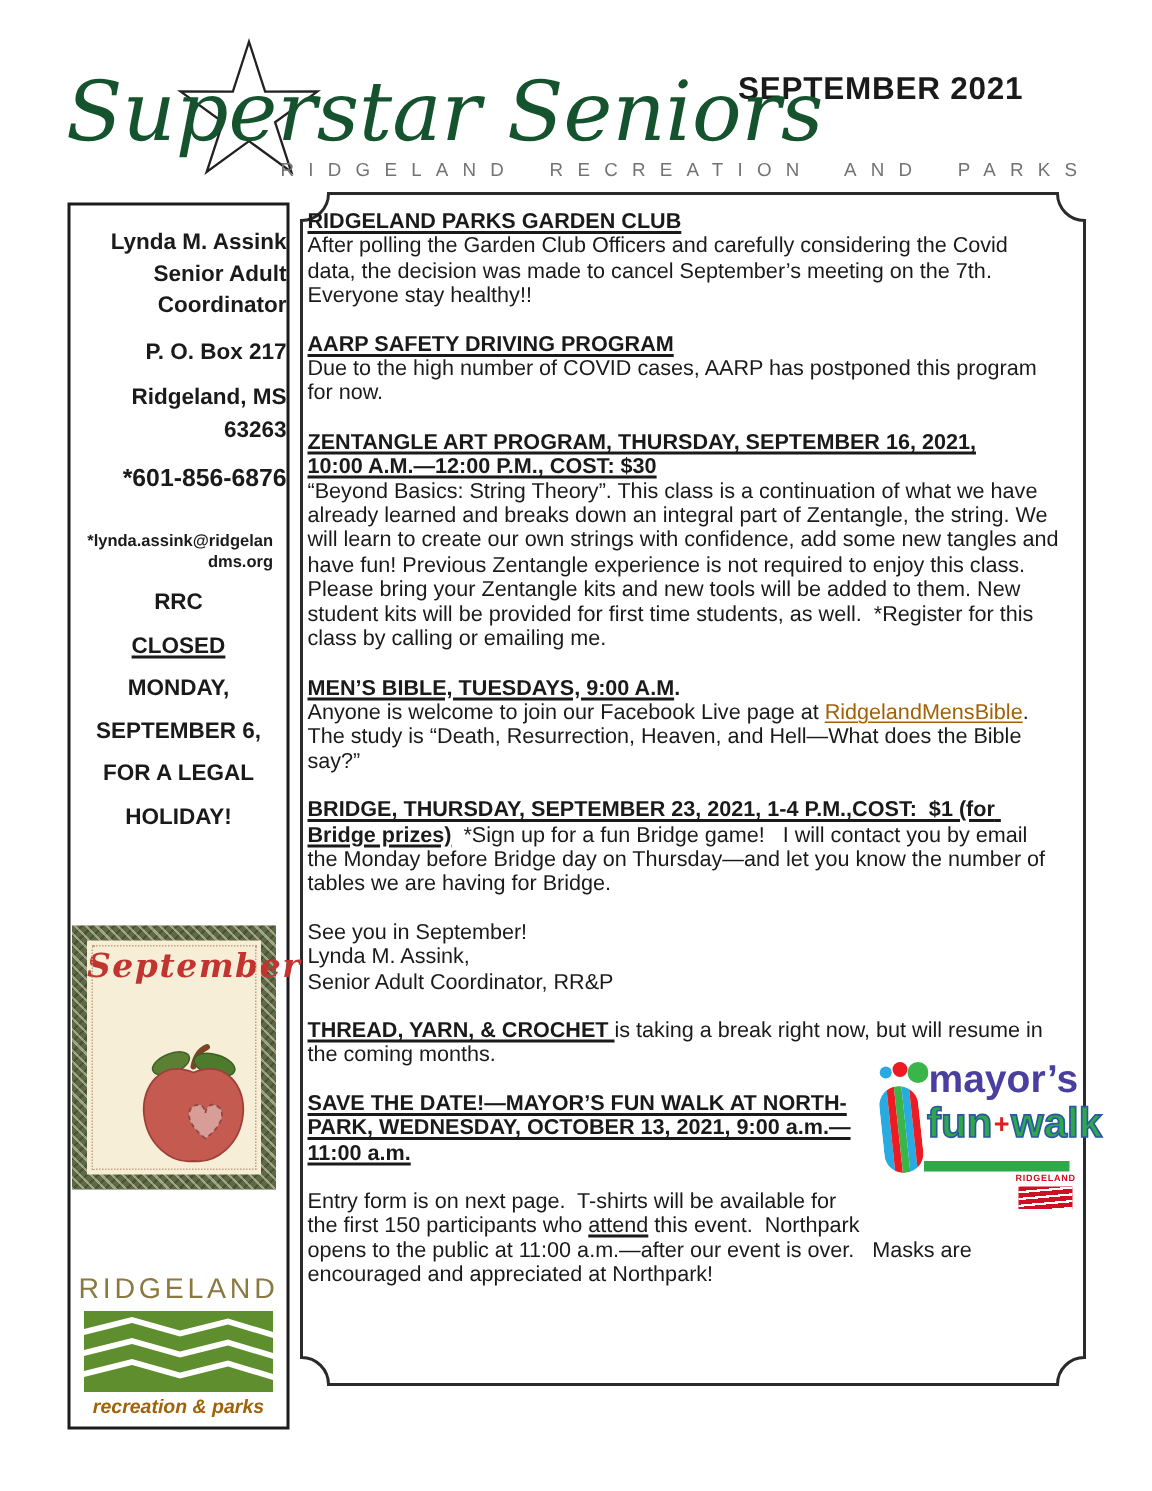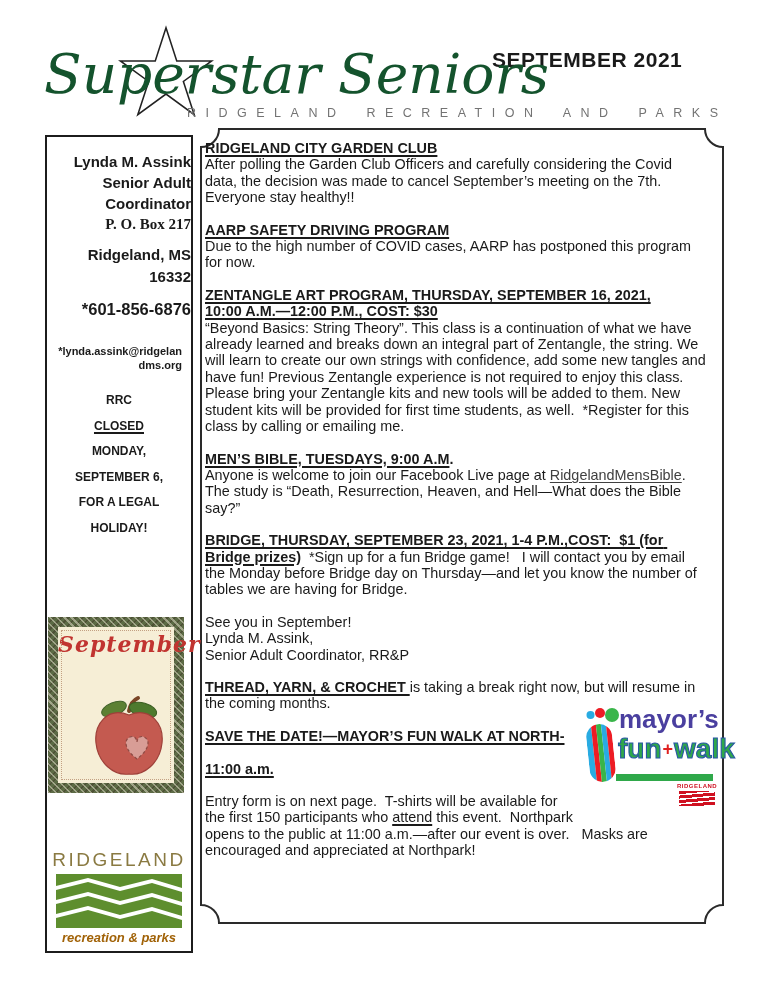--- a/index.html
+++ b/index.html
@@ -20,25 +20,25 @@
     letter-spacing:9.5px;word-spacing:8px;white-space:nowrap;color:#737373;
   }
   
   .plaque{position:absolute;left:198px;top:127px;width:528px;height:798px;z-index:0;}
   
   .sidebar{
     position:absolute;left:45px;top:135px;width:144px;height:814px;
     border:2px solid #1c1c1c;background:#fff;z-index:2;text-align:center;
   }
   .contact{position:absolute;top:14px;left:0;width:100%;font-weight:bold;font-size:15px;line-height:21px;text-align:right;}
-  .contact .po{font-family:Liberation Serif, serif;}
+  .contact .po{margin-top:10px;}
   .contact .city{margin-top:9px;line-height:22px;}
   .contact .phone{margin-top:12px;font-size:16.5px;}
   .contact .email{margin-top:24px;font-weight:bold;font-size:11px;line-height:14px;padding:0 9px;overflow-wrap:anywhere;}
-  .closure{position:absolute;top:256px;left:0;width:100%;font-weight:bold;font-size:12px;}
+  .closure{position:absolute;top:256px;left:0;width:100%;font-weight:bold;font-size:15px;}
   .closure div{margin-bottom:11.5px;}
   .u{text-decoration:underline;text-underline-offset:2px;text-decoration-thickness:1.5px;}
   
   .sep-frame{
     position:absolute;top:480px;left:1px;width:136px;height:176px;background:#5c6a45;
     background-image:
       repeating-linear-gradient(45deg, rgba(245,240,220,.45) 0 1.5px, transparent 1.5px 5px),
       repeating-linear-gradient(-45deg, rgba(50,35,25,.35) 0 1.5px, transparent 1.5px 5px);
   }
   .sep-inner{position:absolute;inset:10px;background:#f6eed6;outline:1px dotted #c3a183;outline-offset:-4px;}
@@ -53,21 +53,21 @@
   .rrp-art{display:block;margin:3px auto 0;}
   .rrp-tagline{color:#a16207;font-size:13px;font-weight:bold;font-style:italic;margin-top:2px;}
   
   .content{position:absolute;left:205px;top:140px;width:502px;z-index:1;font-size:14.4px;line-height:16.4px;}
   .content section{margin:0 0 16px;}
   .head{font-weight:bold;margin:0;}
   .body{margin:0;white-space:pre-wrap;}
   .nowrap{white-space:nowrap;}
   .b{font-weight:bold;}
   .entry{margin-top:16px;}
-  .link{text-decoration:underline;text-underline-offset:2px;color:#404040;}
+  .link{text-decoration:underline;text-underline-offset:2px;color:#a16207;}
   
   .funwalk{float:right;width:132px;height:106px;margin:-26px -10px 8px 8px;position:relative;white-space:normal;}
   .fw-foot{position:absolute;left:0;top:4px;}
   .fw-mayors{position:absolute;left:34px;top:4px;font-size:26px;font-weight:bold;color:#4a3f9f;letter-spacing:0;line-height:26px;text-align:center;}
   .fw-line2{position:absolute;left:33px;top:33px;font-size:28px;font-weight:bold;line-height:28px;color:#2fa84a;-webkit-text-stroke:1.1px #2857a4;}
   .fw-plus{font-size:18px;color:#e02020;-webkit-text-stroke:0;vertical-align:3px;margin:0 1px;}
   .fw-bar{position:absolute;left:31px;top:72px;width:97px;height:7px;background:#2fa84a;}
   .fw-badge{position:absolute;right:0;top:81px;width:40px;text-align:center;}
   .fw-badge-name{color:#cf1020;font-size:6px;font-weight:bold;letter-spacing:.5px;line-height:7px;}
   .fw-badge-box{
@@ -91,21 +91,21 @@
   <path d="M 21 2 L 507 2 A 18 18 0 0 0 525 20 L 525 778 A 18 18 0 0 0 507 796 L 21 796 A 18 18 0 0 0 3 778 L 3 20 A 18 18 0 0 0 21 2 Z" fill="none" stroke="#2a2a2a" stroke-width="2"></path>
 </svg>
 
 <aside class="sidebar">
   <div class="contact">
     <div>Lynda M. Assink</div>
     <div>Senior Adult</div>
     <div>Coordinator</div>
     <div class="po">P. O. Box 217</div>
     <div class="city">Ridgeland, MS</div>
-    <div>16332</div>
+    <div>63263</div>
     <div class="phone">*601-856-6876</div>
     <div class="email">*lynda.assink@ridgelandms.org</div>
   </div>
 
   <div class="closure">
     <div>RRC</div>
     <div><span class="u">CLOSED</span></div>
     <div>MONDAY,</div>
     <div>SEPTEMBER 6,</div>
     <div>FOR A LEGAL</div>
@@ -133,21 +133,21 @@
       <path d="M0 26 L32 18 L64 27 L96 19 L126 28 L126 32 L96 23 L64 31 L32 22 L0 30 Z" fill="#fff"></path>
       <path d="M0 40 L32 32 L64 41 L96 33 L126 42 L126 46 L96 37 L64 45 L32 36 L0 44 Z" fill="#fff"></path>
     </svg>
     <div class="rrp-tagline">recreation &amp; parks</div>
   </div>
 </aside>
 
 <main class="content">
 
   <section>
-    <div class="head"><span class="u">RIDGELAND CITY GARDEN CLUB</span></div>
+    <div class="head"><span class="u">RIDGELAND PARKS GARDEN CLUB</span></div>
     <p class="body">After polling the Garden Club Officers and carefully considering the Covid data, the decision was made to cancel September’s meeting on the 7th. Everyone stay healthy!!</p>
   </section>
 
   <section>
     <div class="head"><span class="u">AARP SAFETY DRIVING PROGRAM</span></div>
     <p class="body">Due to the high number of COVID cases, AARP has postponed this pro­gram for now.</p>
   </section>
 
   <section>
     <div class="head">
@@ -200,19 +200,19 @@
       <div class="fw-mayors">mayor’s</div>
       <div class="fw-line2"><span>fun</span><span class="fw-plus">+</span><span>walk</span></div>
       <div class="fw-bar"></div>
       <div class="fw-badge">
         <div class="fw-badge-name">RIDGELAND</div>
         <div class="fw-badge-box"></div>
       </div>
     </div>
     <div class="head">
       <span class="u nowrap">SAVE THE DATE!—MAYOR’S FUN WALK AT NORTH-</span><br>
-      <br>
+      <span class="u nowrap">PARK, WEDNESDAY, OCTOBER 13, 2021, 9:00 a.m.—</span><br>
       <span class="u nowrap">11:00 a.m.</span>
     </div>
     <p class="body entry"><span>Entry form is on next page.  T-shirts will be available for the first 150 participants who </span><span class="u">attend</span><span> this event.  Northpark opens to the public at 11:00 a.m.—after our event is over.   Masks are encouraged and appreciated at Northpark!</span></p>
   </section>
 
 </main>
 
 </body></html>

